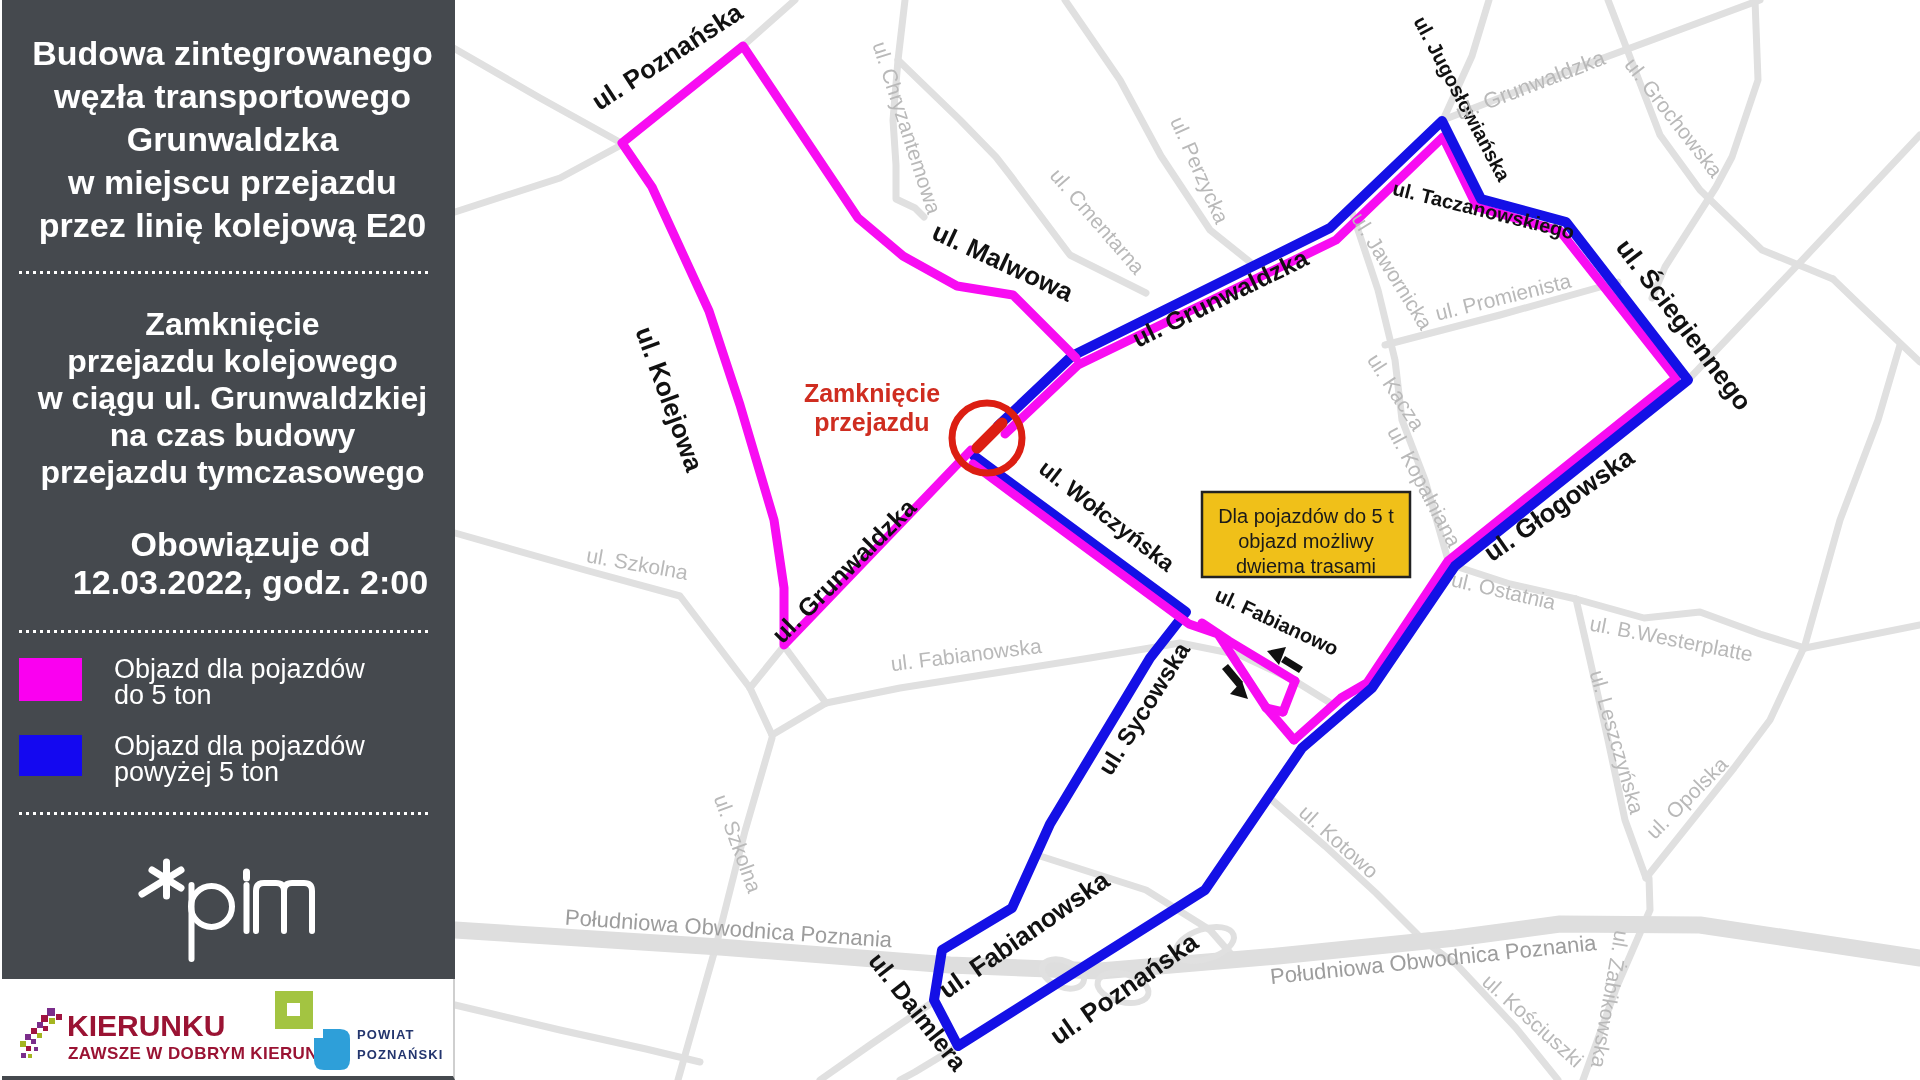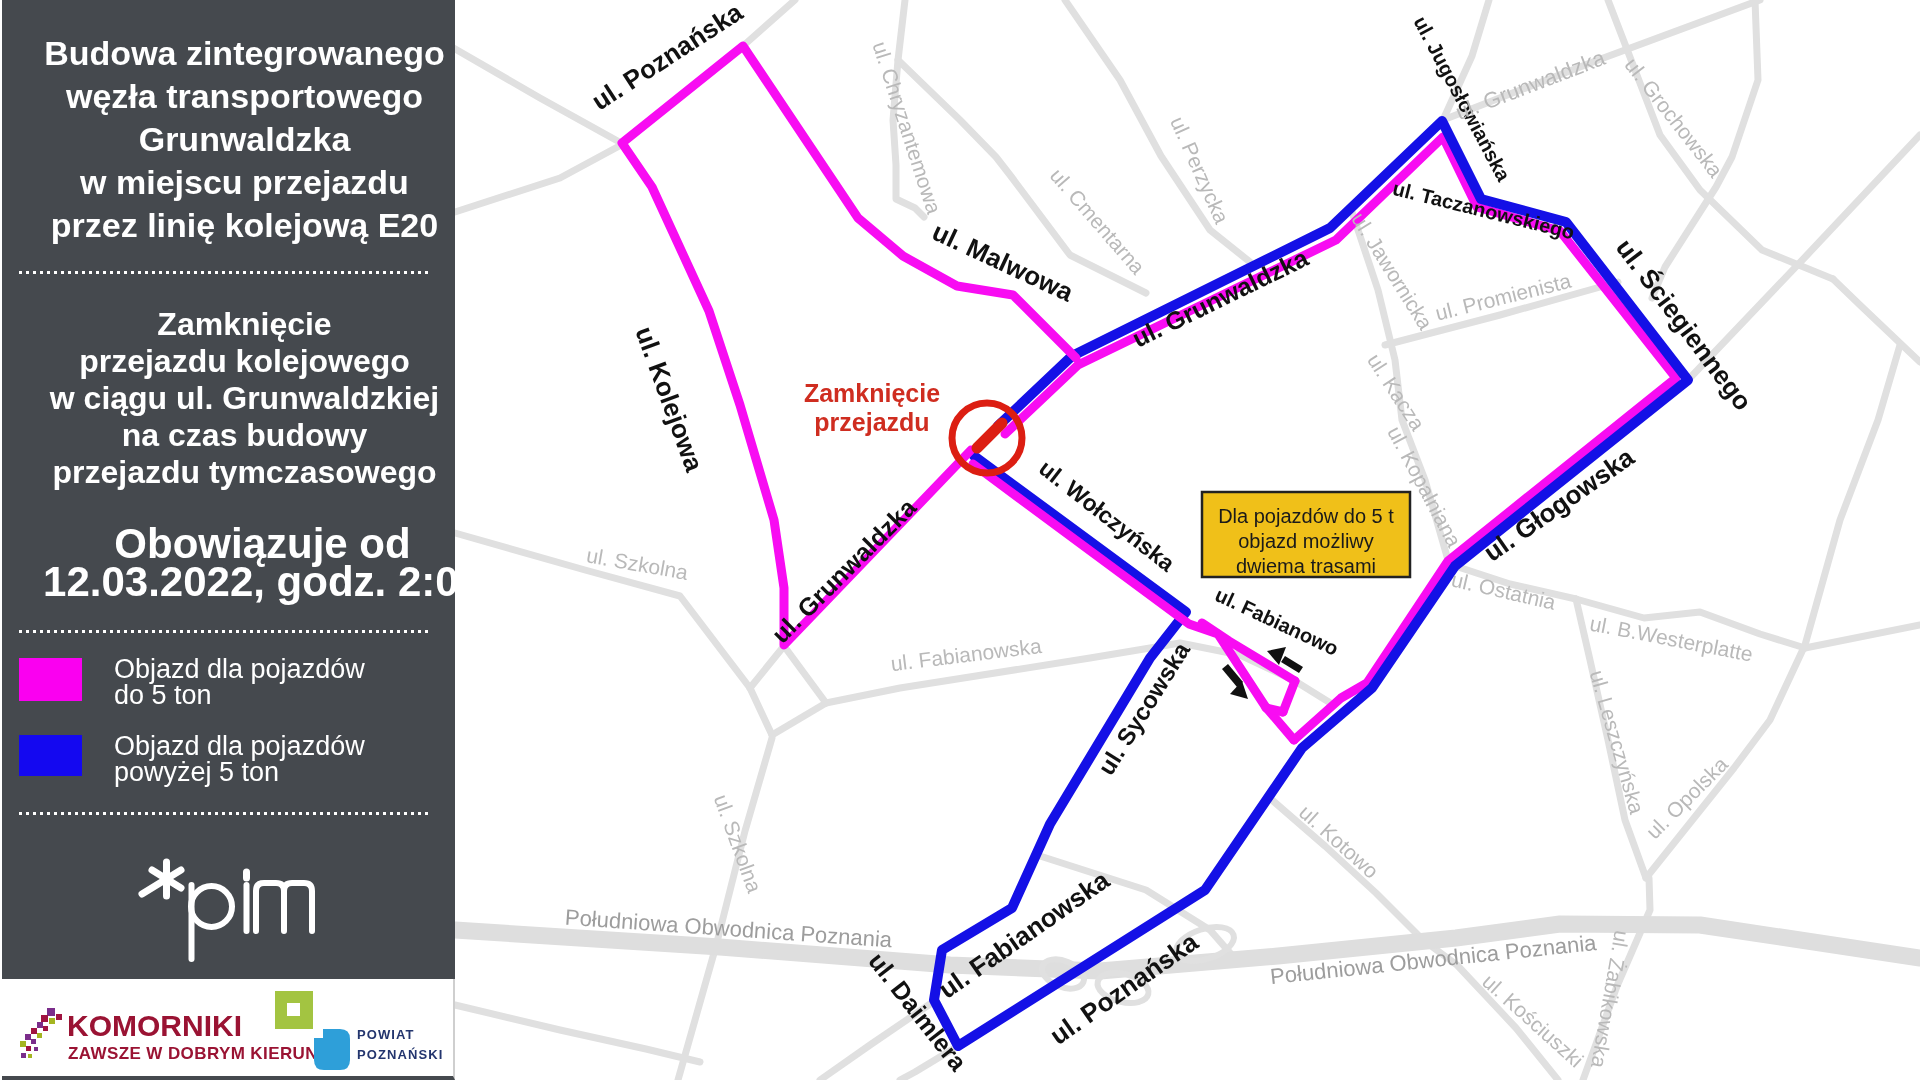--- a/index.html
+++ b/index.html
@@ -2,21 +2,21 @@
 <html><head>
 <meta charset="utf-8">
 <style>
   html,body{margin:0;padding:0;width:1920px;height:1080px;overflow:hidden;background:#fff;
     font-family:"Liberation Sans", sans-serif;}
   #stage{position:absolute;left:0;top:0;width:1920px;height:1080px;}
   svg{position:absolute;left:0;top:0;}
   #panel{position:absolute;left:2px;top:0;width:453px;height:979px;background:#45494e;z-index:5;}
   #footer{position:absolute;left:2px;top:979px;width:451px;background:#fff;
     border-right:2px solid #cfcfcf;border-bottom:4px solid #45494e;z-index:5;height:97px;}
-  .ptxt{color:#fff;text-align:center;width:453px;position:absolute;left:16px;}
+  .ptxt{color:#fff;text-align:center;width:453px;position:absolute;left:4px;}
   .dots{position:absolute;left:17px;width:412px;height:3px;
     background:repeating-linear-gradient(90deg,#fff 0 3px,transparent 3px 7px);}
 </style>
 </head>
 <body>
 <div id="stage">
 
   <svg id="map" width="1920" height="1080" viewBox="0 0 1920 1080">
     <g fill="none" stroke-linecap="round" stroke-linejoin="round">
 
@@ -217,21 +217,21 @@
   </svg>
 
   <div id="panel">
 
     <div class="ptxt" style="top:32px;font-size:34px;line-height:43px;font-weight:600;">Budowa zintegrowanego<br>węzła transportowego<br>Grunwaldzka<br>w miejscu przejazdu<br>przez linię kolejową E20</div>
 
     <div class="dots" style="top:271px;"></div>
 
     <div class="ptxt" style="top:306px;font-size:32px;line-height:37px;font-weight:600;">Zamknięcie<br>przejazdu kolejowego<br>w ciągu ul. Grunwaldzkiej<br>na czas budowy<br>przejazdu tymczasowego</div>
 
-    <div class="ptxt" style="top:525px;font-size:42px;line-height:38px;font-weight:600;padding-left:18px;">Obowiązuje od<br>12.03.2022, godz. 2:00</div>
+    <div class="ptxt" style="top:525px;font-size:34px;line-height:38px;font-weight:600;padding-left:18px;">Obowiązuje od<br>12.03.2022, godz. 2:00</div>
 
     <div class="dots" style="top:630px;"></div>
 
     <div style="position:absolute;left:17px;top:658px;width:63px;height:43px;background:#fa00f0;"></div>
 
     <div style="position:absolute;left:112px;top:656px;color:#fff;font-size:27px;line-height:26px;font-weight:500;">Objazd dla pojazdów<br>do 5 ton</div>
 
     <div style="position:absolute;left:17px;top:735px;width:63px;height:41px;background:#1408f0;"></div>
 
     <div style="position:absolute;left:112px;top:733px;color:#fff;font-size:27px;line-height:26px;font-weight:500;">Objazd dla pojazdów<br>powyżej 5 ton</div>
@@ -273,21 +273,21 @@
         <rect x="7" y="27" width="6" height="6" fill="#7b2d8b"></rect>
         <rect x="13" y="32" width="5" height="5" fill="#7b2d8b"></rect>
         <rect x="2" y="34" width="6" height="6" fill="#a4b520"></rect>
         <rect x="8" y="39" width="5" height="5" fill="#a01441"></rect>
         <rect x="3" y="46" width="5" height="5" fill="#7b2d8b"></rect>
         <rect x="10" y="47" width="4" height="4" fill="#a4b520"></rect>
         <rect x="16" y="40" width="4" height="4" fill="#7b2d8b"></rect>
       </g>
     </svg>
 
-    <div style="position:absolute;left:65px;top:30px;color:#9a1333;font-size:30px;font-weight:700;letter-spacing:0px;">KOMORNIKI</div>
+    <div style="position:absolute;left:65px;top:30px;color:#9a1333;font-size:30px;font-weight:700;letter-spacing:0px;">KIERUNKU</div>
     <div style="position:absolute;left:66px;top:65px;color:#9a1333;font-size:17px;font-weight:700;letter-spacing:0.4px;">ZAWSZE W DOBRYM KIERUNKU</div>
 
     <svg width="90" height="85" viewBox="0 0 90 85" style="left:270px;top:10px;">
       <rect x="3" y="2" width="38" height="38" fill="#a3c441"></rect>
       <rect x="15" y="14" width="13" height="13" fill="#fff"></rect>
       <path d="M42 40 L68 40 Q78 40 78 50 L78 71 Q78 81 68 81 L52 81 Q42 81 42 71 Z" fill="#2e9fd9"></path>
       <rect x="42" y="40" width="9" height="9" fill="#fff"></rect>
     </svg>
 
     <div style="position:absolute;left:355px;top:46px;color:#23356e;font-size:13px;font-weight:600;letter-spacing:1.1px;line-height:20px;">POWIAT<br>POZNAŃSKI</div>

